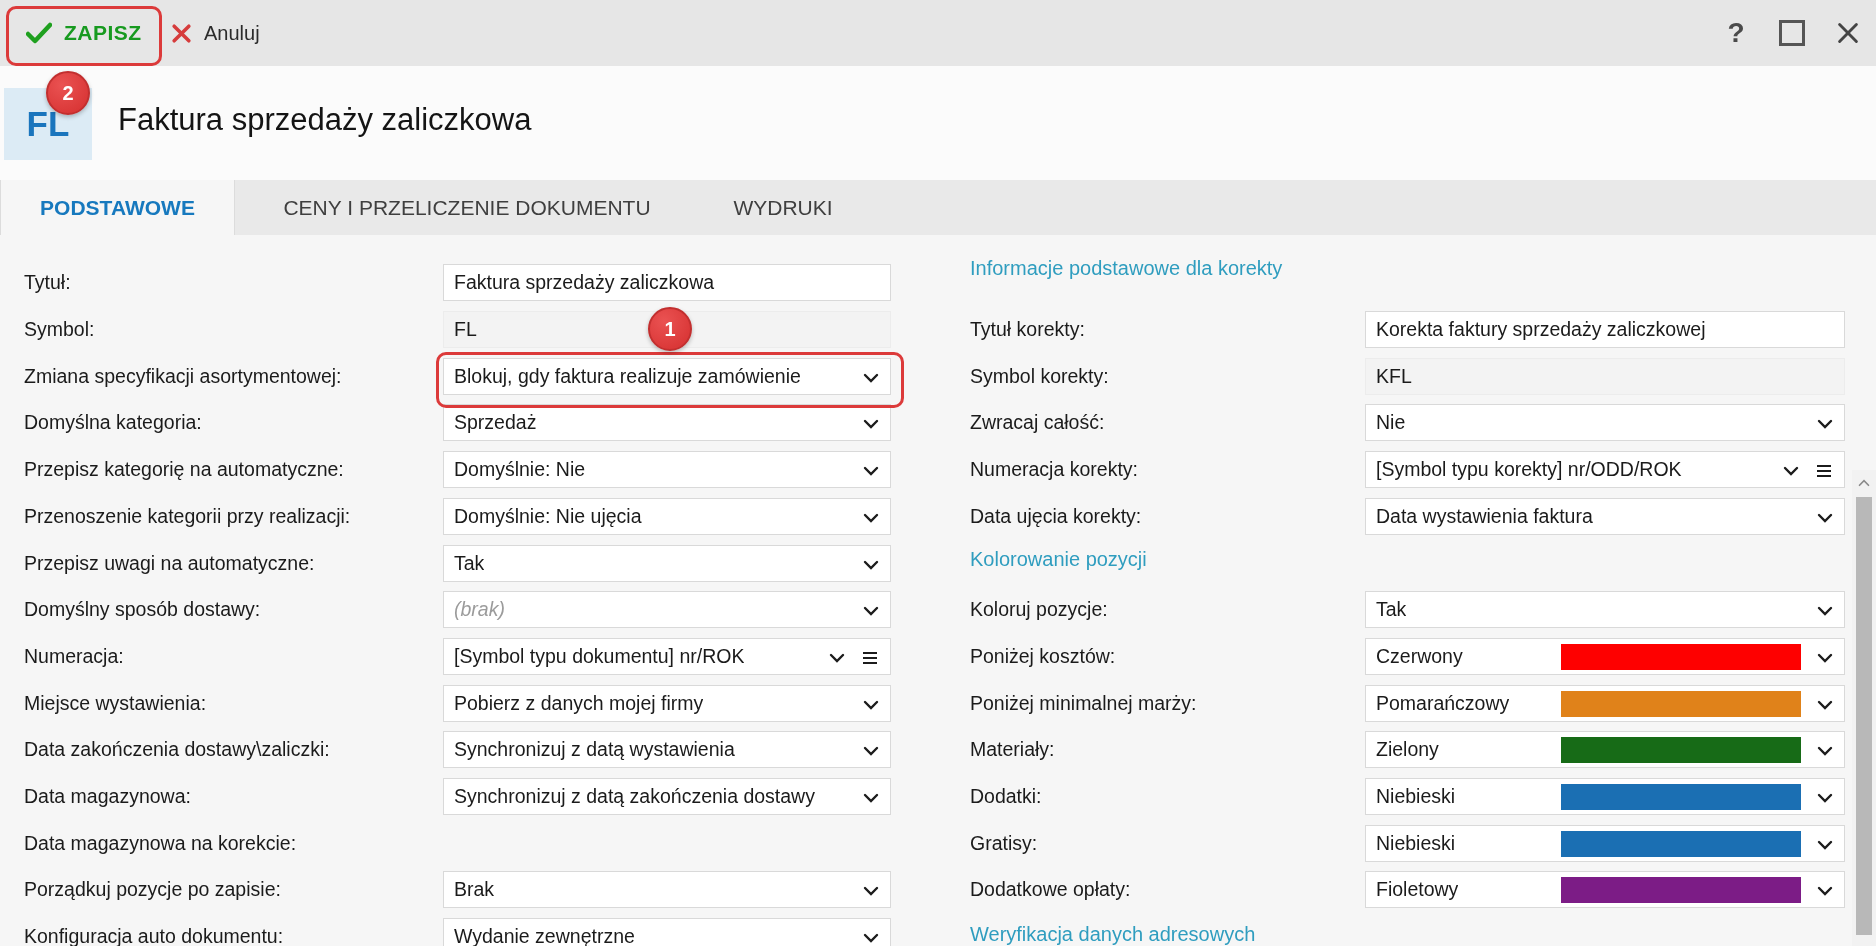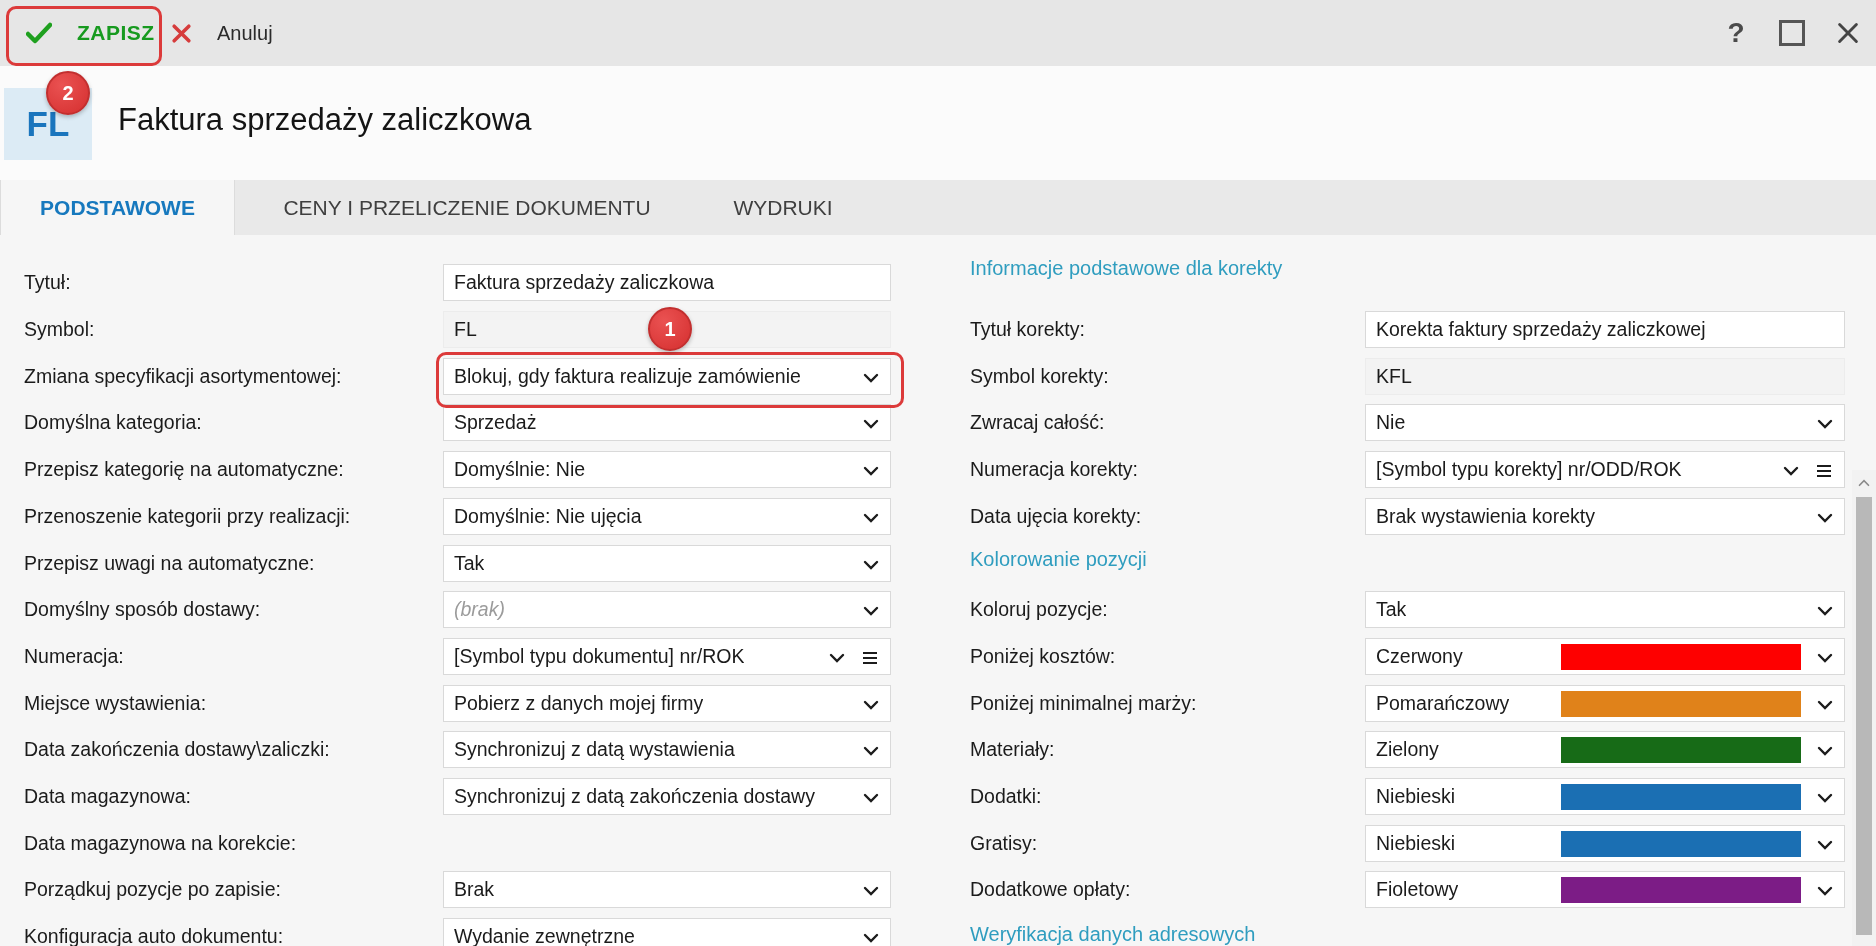--- a/index.html
+++ b/index.html
@@ -4,21 +4,21 @@
 <style>
   html,body{margin:0;padding:0;}
   body{
     position:relative;width:1876px;height:946px;overflow:hidden;
     background:#f6f6f6;
     font-family:"Liberation Sans","DejaVu Sans",sans-serif;
     color:#1b1b1b;
   }
   
   .toolbar{position:absolute;left:0;top:0;width:1876px;height:66px;background:#e6e6e6;}
-  .tb-btn{position:absolute;top:0;height:66px;display:flex;align-items:center;gap:25px;
+  .tb-btn{position:absolute;top:0;height:66px;display:flex;align-items:center;gap:12px;
           background:none;border:none;cursor:pointer;font-family:inherit;}
   .btn-save{left:20px;}
   .btn-save .tb-label{font-size:21px;font-weight:700;color:#179a1f;letter-spacing:.5px;}
   .btn-cancel{left:165px;}
   .btn-cancel .tb-label{font-size:20px;color:#2b2b2b;}
   .save-annotation{position:absolute;left:6px;top:6px;width:150px;height:54px;
       border:3px solid #dc3a3a;border-radius:10px;pointer-events:none;z-index:5;}
   .win-controls{position:absolute;right:0;top:0;height:66px;display:flex;align-items:center;}
   .win-btn{width:56px;height:66px;display:flex;align-items:center;justify-content:center;
            background:none;border:none;cursor:pointer;color:#4a4a4a;}
@@ -295,21 +295,21 @@
         </svg>
       <svg class="burger" width="16" height="14" viewBox="0 0 16 14">
           <path d="M1 2 H15 M1 7 H15 M1 12 H15" stroke="#1c1c1c" stroke-width="2"></path>
         </svg>
     </div>
   </div>
 
   <div class="row right" style="top:263px">
     <span class="lbl">Data ujęcia korekty:</span>
     <div class="field select">
-      <span class="val">Brak wystawienia korekty</span>
+      <span class="val">Data wystawienia faktura</span>
       <svg class="chev" width="16" height="10" viewBox="0 0 16 10">
           <path d="M2 2 L8 8 L14 2" fill="none" stroke="#1c1c1c" stroke-width="2.4" stroke-linecap="round"></path>
         </svg>
     </div>
   </div>
 
   <div class="section-link" style="top:313px">Kolorowanie pozycji</div>
 
   <div class="row right" style="top:356px">
     <span class="lbl">Koloruj pozycje:</span>

